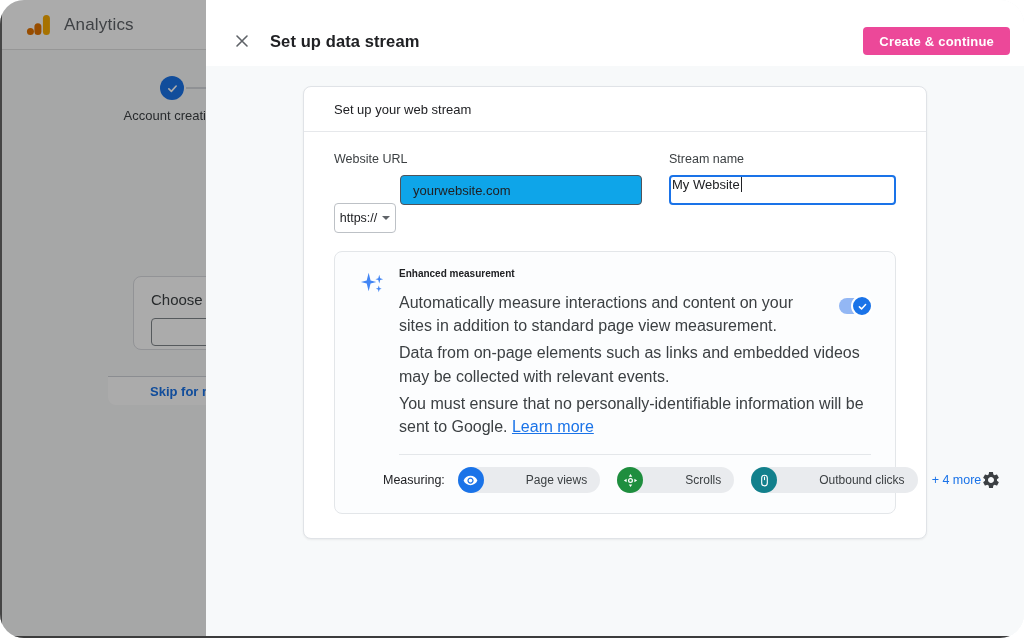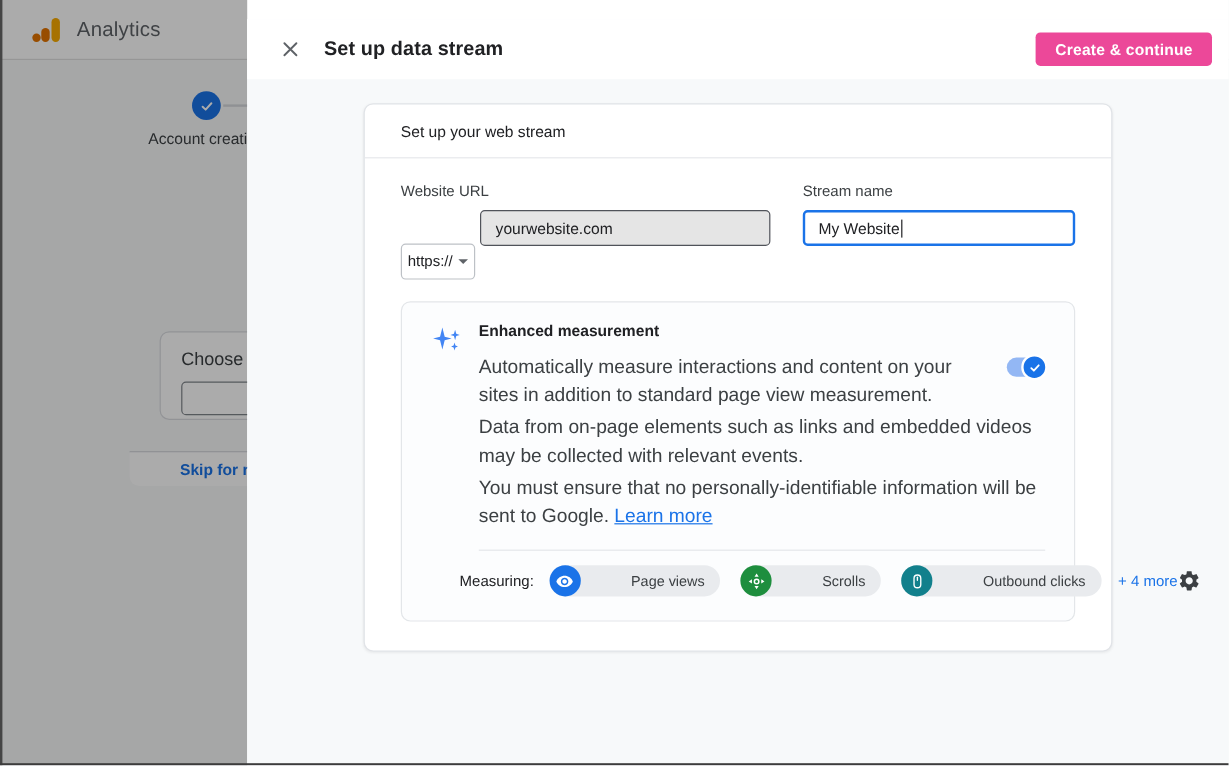--- a/index.html
+++ b/index.html
@@ -1,18 +1,18 @@
 <!DOCTYPE html>
 <html><head>
 <meta charset="utf-8">
 <style>
   * { margin:0; padding:0; box-sizing:border-box; }
   html,body { width:1024px; height:638px; }
   body { font-family:"Liberation Sans","DejaVu Sans",sans-serif; color:#202124; }
-  .app { position:relative; width:1024px; height:638px; overflow:hidden; background:#f8f9fa; }
+  .app { position:relative; width:1024px; height:638px; overflow:hidden; background:#f8f9fa;border-radius:24px; }
 
   
   .bg-page { position:absolute; inset:0; background:#f8f9fa; }
   .bg-header { height:50px; background:#fff; border-bottom:1px solid #e0e0e0; display:flex; align-items:center; padding-left:26px; }
   .ga-logo { width:28px; height:28px; margin-right:10px; }
   .bg-app-name { font-size:17px; color:#5f6368; letter-spacing:.2px; }
   .step-line { position:absolute; left:186px; top:87px; width:260px; height:2px; background:#d6d9dd; }
   .step-circle { position:absolute; left:160px; top:76px; width:24px; height:24px; border-radius:50%; background:#1a73e8; display:flex; align-items:center; justify-content:center; }
   .step-label { position:absolute; left:92px; top:108px; width:160px; text-align:center; font-size:13px; color:#3c4043; white-space:nowrap; }
   .bg-card { position:absolute; left:133px; top:276px; width:280px; height:74px; background:#fff; border:1px solid #dadce0; border-radius:8px; }
@@ -38,30 +38,30 @@
   .card-title-row { padding:15px 30px 14px; border-bottom:1px solid #e6e8eb; font-size:13px; color:#202124; }
   .card-body { padding:20px 30px 24px; }
 
   .fields-row { display:flex; justify-content:space-between; }
   .field-col-url { width:308px; }
   .field-col-name { width:227px; }
   .field-label { font-size:12.5px; color:#3c4043; margin-bottom:9px; }
   .url-group { display:flex; align-items:stretch; }
   .protocol-select { width:62px; height:30px; border:1px solid #bdc1c6; border-radius:4px; background:#fff; display:flex; align-items:center; justify-content:center; gap:5px; font-size:12.5px; color:#202124; cursor:pointer;margin-top:28px; }
   .select-caret { width:0; height:0; border-left:4px solid transparent; border-right:4px solid transparent; border-top:4px solid #5f6368; }
-  .url-input { flex:1; margin-left:4px; height:30px; border:1.5px solid #50535a; border-radius:4px; padding:0 12px; font-size:13px; color:#202124; font-family:inherit; background:#e5e5e5; outline:none; }
-  .name-input { height:30px; border:2px solid #1a73e8; border-radius:4px; padding:0 11px; display:flex; align-items:center; font-size:13px; color:#202124; background:#fff; cursor:text; }
+  .url-input { flex:1; margin-left:4px; height:30px; border:1.5px solid #50535a; border-radius:4px; padding:0 12px; font-size:13px; color:#202124; font-family:inherit; background:#0ea5e9; outline:none; }
+  .name-input { height:30px; border:2px solid #1a73e8; border-radius:4px; padding:0 1px; display:flex; font-size:13px; color:#202124; background:#fff; cursor:text; }
   .caret { display:inline-block; width:1.5px; height:15px; background:#202124; margin-left:1px; animation:blink 1.1s steps(1) infinite; }
   @keyframes blink { 50% { opacity:0; } }
 
   .enhanced-card { margin-top:18px; background:#fcfdfe; border:1px solid #e3e6e9; border-radius:8px; padding:16px 24px 12px; }
   .enh-top { display:flex; }
   .sparkle-wrap { width:40px; flex:0 0 40px; padding-top:1px; }
   .enh-main { flex:1; position:relative; }
-  .enh-title { font-size:13px; font-weight:bold; color:#202124; margin-bottom:12px; }
+  .enh-title { font-size:10px; font-weight:bold; color:#202124; margin-bottom:12px; }
   .enh-desc { font-size:16px; line-height:1.45; color:#3c4043; margin-bottom:4px; }
   .enh-desc-first { padding-right:72px; }
   .learn-more { color:#1a73e8; text-decoration:underline; cursor:pointer; }
   .toggle { position:absolute; right:2px; top:30px; width:30px; height:16px; border-radius:8px; background:#93b7f4; cursor:pointer; }
   .toggle-thumb { position:absolute; right:-4px; top:-3px; width:22px; height:22px; border-radius:50%; background:#1a73e8; border:2px solid #fff; display:flex; align-items:center; justify-content:center; }
   .enh-divider { margin:12px 0 0 40px; height:1px; background:#e4e7ea; }
   .measure-row { margin-left:24px; padding:12px 0 8px; display:flex; align-items:center; }
   .measure-label { font-size:12.5px; color:#202124; margin-right:13px; white-space:nowrap; }
   .chip { display:flex; align-items:center; background:#e9ebee; border-radius:13px; height:26px; margin-right:17px;gap:33px; }
   .chip-circle { width:26px; height:26px; border-radius:50%; display:flex; align-items:center; justify-content:center; flex:0 0 26px; }

